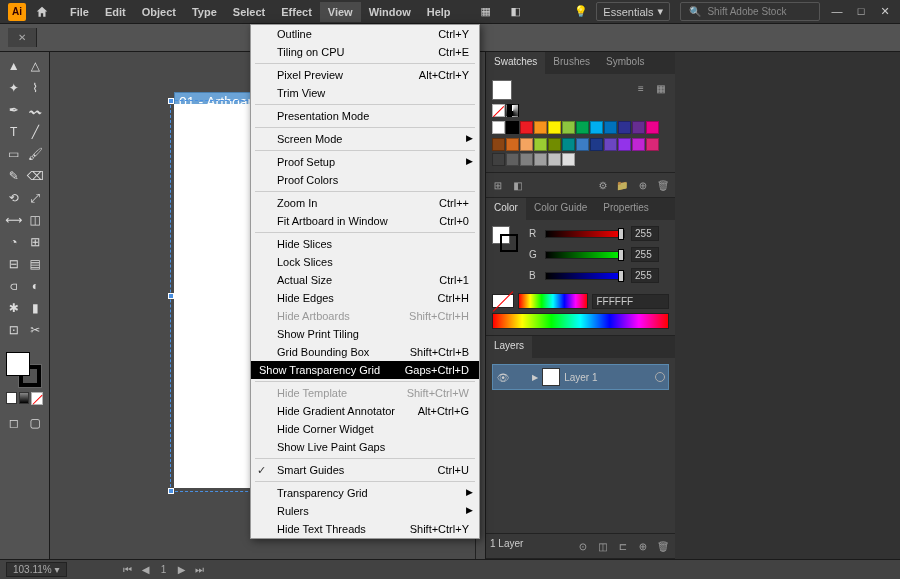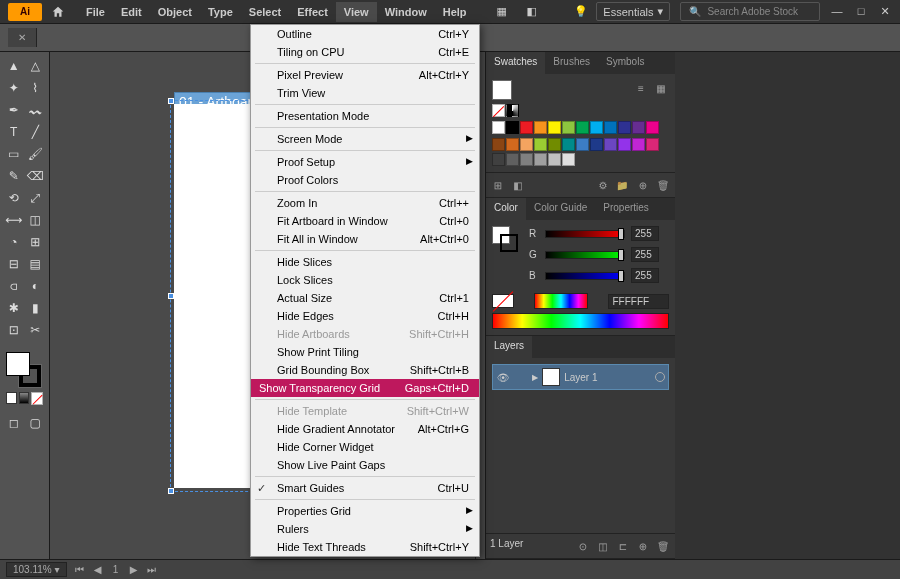--- a/index.html
+++ b/index.html
@@ -1,19 +1,19 @@
 <!DOCTYPE html>
 <html><head>
 <meta charset="utf-8">
 <style>
 * { margin: 0; padding: 0; box-sizing: border-box; font-family: 'Segoe UI', Arial, sans-serif; }
 body { width: 900px; height: 579px; background: #323232; overflow: hidden; position: relative; color: #ccc; font-size: 11px; }
 
 .menubar { height: 24px; background: #323232; display: flex; align-items: center; padding-left: 8px; border-bottom: 1px solid #1a1a1a; }
-.ai-logo { width: 34px; height: 18px; background: #ff9a00; color: #330000; font-weight: bold; font-size: 10px; display: flex; align-items: center; justify-content: center; border-radius: 2px; margin-right: 6px; }
+.ai-logo { width: 18px; height: 18px; background: #ff9a00; color: #330000; font-weight: bold; font-size: 10px; display: flex; align-items: center; justify-content: center; border-radius: 2px; margin-right: 6px; }
 .home-icon { width: 20px; height: 20px; display: flex; align-items: center; justify-content: center; margin-right: 10px; cursor: pointer; }
 .menu-item { padding: 4px 8px; cursor: pointer; font-size: 11px; font-weight: bold; }
 .menu-item.active { background: #4a4a4a; }
 .spacer { flex: 1; }
 .top-icon { width: 22px; height: 22px; display: flex; align-items: center; justify-content: center; margin: 0 4px; cursor: pointer; }
 .essentials { padding: 2px 6px; display: flex; align-items: center; gap: 4px; cursor: pointer; border: 1px solid #555; border-radius: 2px; font-size: 11px; }
 .search-stock { display: flex; align-items: center; gap: 6px; margin-left: 10px; margin-right: 4px; padding: 3px 8px; border: 1px solid #555; border-radius: 2px; font-size: 10px; color: #888; width: 140px; }
 .win-controls { display: flex; gap: 10px; margin-left: 6px; margin-right: 8px; }
 .win-btn { cursor: pointer; width: 14px; text-align: center; }
 
@@ -38,21 +38,21 @@
 .artboard-label { position: absolute; left: 124px; top: 40px; font-size: 14px; background: #6ba3d6; color: #fff; padding: 1px 4px; border: 1px solid #4a80b0; }
 .selection-box { position: absolute; left: 120px; top: 48px; width: 544px; height: 392px; border: 1px dashed #4a90e2; pointer-events: none; }
 .handle { position: absolute; width: 6px; height: 6px; background: #4a90e2; border: 1px solid #fff; }
 .h-tl { top: -3px; left: -3px; }
 .h-bl { bottom: -3px; left: -3px; }
 .h-tm { top: -3px; left: 50%; margin-left: -3px; } .h-bm { bottom: -3px; left: 50%; margin-left: -3px; }
 .h-lm { left: -3px; top: 50%; margin-top: -3px; }
 
 .dropdown-menu { position: absolute; left: 250px; top: 24px; width: 230px; background: #f0f0f0; border: 1px solid #999; box-shadow: 2px 2px 8px rgba(0,0,0,0.5); z-index: 1000; color: #000; font-size: 11px; }
 .menu-row { display: flex; justify-content: space-between; padding: 3px 10px 3px 26px; cursor: pointer; position: relative; }
-.menu-row.highlighted { background: #be185d; color: #fff; padding-left: 8px; }
+.menu-row.highlighted { background: #000000; color: #fff; padding-left: 8px; }
 .menu-row.disabled { color: #999; }
 .menu-sep { height: 1px; background: #ccc; margin: 2px 4px; }
 .menu-check { position: absolute; left: 6px; color: #333; }
 .menu-arrow { position: absolute; right: 6px; font-size: 9px; }
 
 .right-panels { width: 190px; background: #383838; border-left: 1px solid #1a1a1a; display: flex; flex-direction: column; overflow: hidden; }
 .collapsed-strip { width: 10px; background: #4a4a4a; border-left: 1px solid #222; }
 .panel-container { display: flex; flex: 1; }
 .panel-grp { border-bottom: 1px solid #222; }
 .panel-tabs { display: flex; background: #2d2d2d; height: 22px; }
@@ -72,31 +72,31 @@
 .pf-icon { width: 16px; height: 16px; cursor: pointer; opacity: 0.7; font-size: 10px; display: flex; align-items: center; justify-content: center; }
 
 .color-panel .color-fill-stroke { width: 26px; height: 26px; position: relative; display: inline-block; vertical-align: top; }
 .color-sliders { display: inline-block; margin-left: 8px; width: 130px; }
 .slider-row { display: flex; align-items: center; gap: 6px; margin-bottom: 6px; }
 .slider-label { width: 10px; font-size: 10px; }
 .slider-track { flex: 1; height: 8px; position: relative; border: 1px solid #222; }
 .slider-thumb { position: absolute; right: 0; top: -3px; width: 6px; height: 12px; background: #ccc; border: 1px solid #000; }
 .slider-value { width: 28px; font-size: 10px; background: #2a2a2a; padding: 1px 3px; border: 1px solid #222; }
 .spectrum { height: 16px; background: linear-gradient(to right, #f00,#ff0,#0f0,#0ff,#00f,#f0f,#f00); margin-top: 4px; border: 1px solid #222; }
-.hex-box { display: flex; gap: 20px; align-items: center; margin-top: 4px; }
+.hex-box { display: flex; gap: 4px; align-items: center; margin-top: 4px; }
 .hex-swatch { width: 22px; height: 14px; border: 1px solid #222; }
 .hex-val { font-size: 10px; background: #2a2a2a; padding: 1px 4px; border: 1px solid #222; flex: 1; }
 
 .layers-panel .layer-row { display: flex; align-items: center; gap: 4px; padding: 3px; background: #4a6a8a; border: 1px solid #5a8ab0; }
 .layer-eye { width: 14px; text-align: center; font-size: 10px; }
 .layer-thumb { width: 18px; height: 18px; background: #fff; border: 1px solid #333; }
 .layer-name { flex: 1; font-size: 10px; }
 .layer-target { width: 10px; height: 10px; border: 1px solid #aaa; border-radius: 50%; }
 
-.status-bar { height: 20px; background: #424242; border-top: 1px solid #1a1a1a; display: flex; align-items: center; padding: 0 6px; font-size: 10px; color: #aaa; }
+.status-bar { height: 20px; background: #424242; border-top: 1px solid #1a1a1a; display: flex; align-items: center; padding: 0 6px; font-size: 10px; color: #aaa; gap: 48px; }
 .zoom-box { padding: 1px 6px; background: #333; border: 1px solid #222; margin-right: 6px; }
 .nav-arrows { display: flex; gap: 4px; }
 .nav-arrow { width: 14px; text-align: center; cursor: pointer; }
 
 svg { display: block; }
 </style>
 </head>
 <body>
 
 <div class="menubar">
@@ -118,21 +118,21 @@
       <div class="menu-item">Help</div>
     </div>
   <div class="top-icon" style="margin-left:16px">▦</div>
   <div class="top-icon">◧</div>
   <div class="spacer"></div>
   <div class="top-icon">💡</div>
   <div class="essentials">
       <span>Essentials</span>
       <span>▾</span>
     </div>
-  <div class="search-stock">🔍 <span>Search Adobe Stock</span></div>
+  <div class="search-stock">🔍 <span>Shift Adobe Stock</span></div>
   <div class="win-controls">
     <span class="win-btn">—</span>
     <span class="win-btn">□</span>
     <span class="win-btn">✕</span>
   </div>
 </div>
 
 <div class="control-bar">
   <div class="tab">
     <span class="tab-close">✕</span>
@@ -411,24 +411,20 @@
     </div>
     <div class="menu-sep"></div>
     <div class="menu-row">
       <span>Zoom In</span>
       <span>Ctrl++</span>
     </div>
     <div class="menu-row">
       <span>Fit Artboard in Window</span>
       <span>Ctrl+0</span>
     </div>
-    <div class="menu-row">
-      <span>Fit All in Window</span>
-      <span>Alt+Ctrl+0</span>
-    </div>
     <div class="menu-sep"></div>
     <div class="menu-row">
       <span>Hide Slices</span>
     </div>
     <div class="menu-row">
       <span>Lock Slices</span>
     </div>
     <div class="menu-row">
       <span>Actual Size</span>
       <span>Ctrl+1</span>
@@ -468,21 +464,21 @@
       <span>Show Live Paint Gaps</span>
     </div>
     <div class="menu-sep"></div>
     <div class="menu-row">
       <span class="menu-check">✓</span>
       <span>Smart Guides</span>
       <span>Ctrl+U</span>
     </div>
     <div class="menu-sep"></div>
     <div class="menu-row">
-      <span>Properties Grid</span>
+      <span>Transparency Grid</span>
       <span class="menu-arrow">▶</span>
     </div>
     <div class="menu-row">
       <span>Rulers</span>
       <span class="menu-arrow">▶</span>
     </div>
     <div class="menu-row">
       <span>Hide Text Threads</span>
       <span>Shift+Ctrl+Y</span>
     </div>

